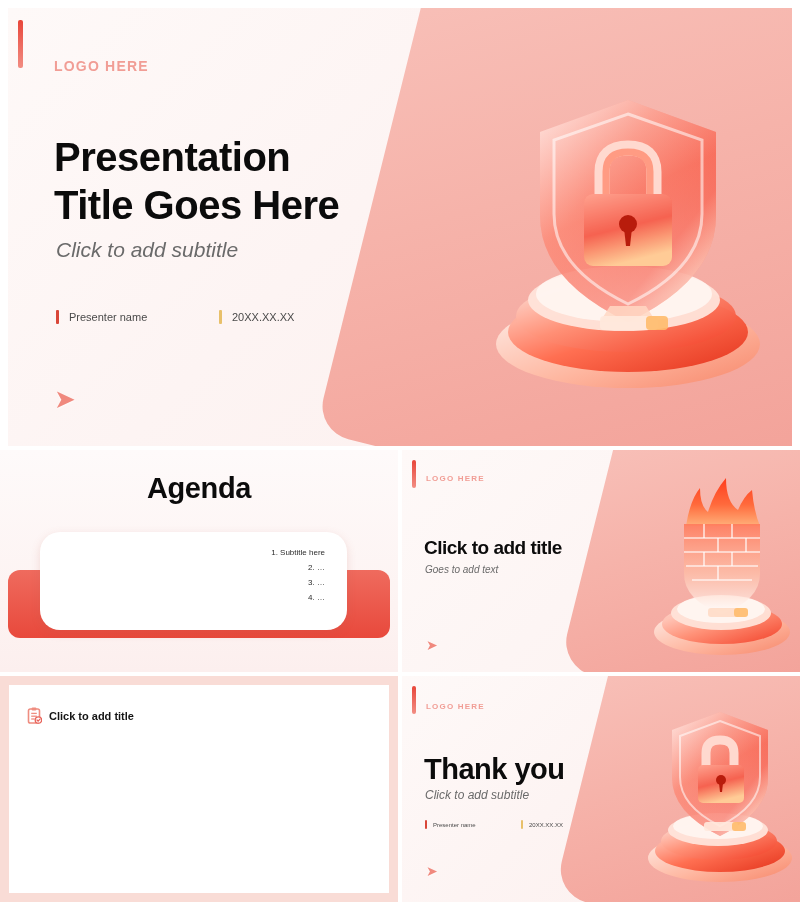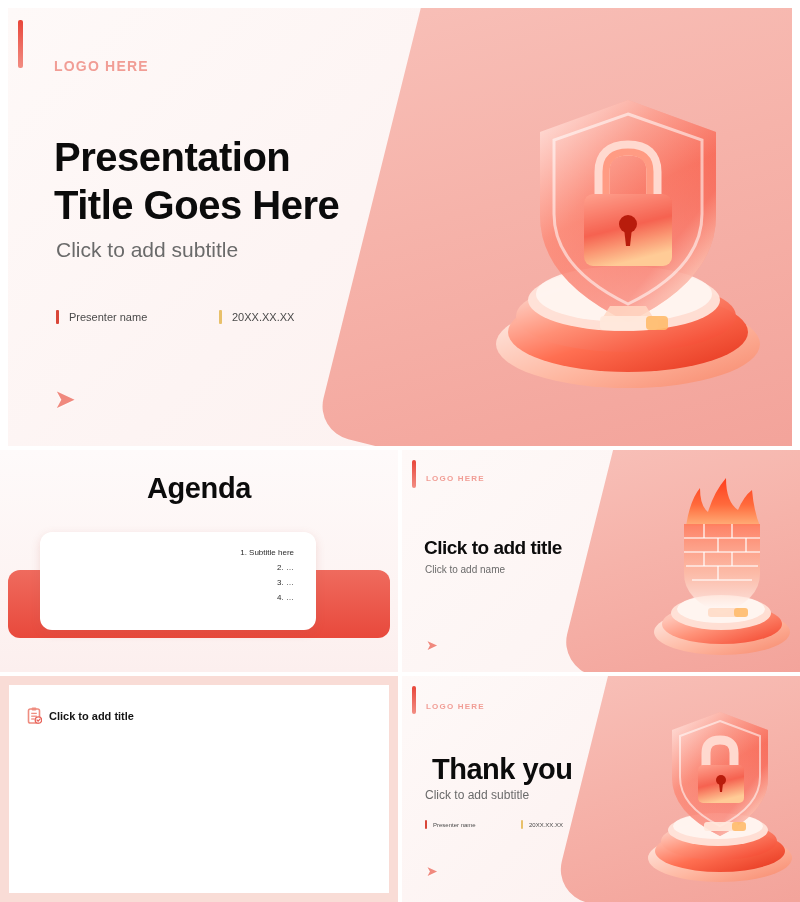--- a/index.html
+++ b/index.html
@@ -30,21 +30,21 @@
   #slide-firewall .art-panel{right:-78px;top:-60px;width:285px;height:316px;}
 
   
   .accent-bar{position:absolute;border-radius:2px;
       background:linear-gradient(180deg,#e8463a 0%,#f28d83 100%);}
 
   .logo{position:absolute;font-weight:bold;letter-spacing:1.2px;color:#f19d95;}
 
   .headline{position:absolute;font-weight:bold;color:#0b0b0b;
       line-height:1.08;letter-spacing:-0.5px;}
-  .subline{position:absolute;color:#6a6a6a;}
+  .subline{position:absolute;color:#6a6a6a;font-style:italic;}
 
   
   .meta-row{position:absolute;display:flex;align-items:flex-end;}
   .meta-item{display:flex;align-items:center;}
   .tick{display:inline-block;border-radius:1px;}
   .meta-txt{color:#4a4a4a;white-space:nowrap;}
 
   .arrow-icon{position:absolute;line-height:1;
       color:#f0897e;text-shadow:0 1px 2px rgba(255,255,255,.9);}
 
@@ -54,22 +54,22 @@
   .agenda-title{position:relative;display:inline-block;
       font-size:29px;font-weight:bold;color:#0b0b0b;letter-spacing:-.4px;
       padding:0 8px;}
   .agenda-hl{position:absolute;left:-14px;bottom:2px;width:112px;height:14px;
       background:linear-gradient(90deg,#e8463a 0%,rgba(232,70,58,0) 100%);
       z-index:0;}
   .agenda-title span{position:relative;z-index:1;}
   .agenda-backdrop{position:absolute;left:8px;top:120px;width:382px;height:68px;
       border-radius:12px;
       background:linear-gradient(180deg,#ef6b5e 0%,#e8493c 100%);}
-  .agenda-card{position:absolute;left:40px;top:82px;width:276px;height:98px;
-      background:#ffffff;border-radius:12px;
+  .agenda-card{position:absolute;left:40px;top:82px;width:307px;height:98px;
+      background:#ffffff;border-radius:20px;
       box-shadow:0 3px 10px rgba(190,90,80,.18);}
   .agenda-list{position:absolute;left:0;right:22px;top:13px;
       text-align:right;color:#2c2c2c;}
   .agenda-list li{list-style:none;font-size:8px;line-height:15px;
       white-space:nowrap;}
   .agenda-list li:first-child{font-size:8px;}
   .agenda-list{margin:0;padding:0;}
 
   
   .frame-inner{position:absolute;left:9px;top:9px;right:9px;bottom:9px;
@@ -250,21 +250,21 @@
         </g>
         <rect x="66" y="142" width="32" height="9" rx="3" fill="#ffdcc6" opacity=".9"></rect>
         <rect x="92" y="142" width="14" height="9" rx="3" fill="#ffbb6b" opacity=".9"></rect>
       </svg>
     </div>
 
     <div class="accent-bar" style="left:10px;top:10px;width:4px;height:28px;"></div>
     <div class="logo" style="left:24px;top:24px;font-size:8px;">LOGO HERE</div>
 
     <div class="headline">Click to add title</div>
-    <div class="subline">Click to add name</div>
+    <div class="subline">Goes to add text</div>
 
     <div class="arrow-icon" style="left:24px;top:188px;font-size:14px;">➤</div>
   </div>
 
   <div class="slide" id="slide-content">
     <div class="frame-inner">
       <div class="frame-title-row">
         <span>
           <svg width="15" height="17" viewBox="0 0 15 17" class="clipboard">
             <rect x="1.5" y="2" width="11" height="14" rx="1.8" fill="none" stroke="#ef8d80" stroke-width="1.6"></rect>
@@ -333,21 +333,21 @@
         <circle cx="87" cy="90" r="5" fill="#b81c0c"></circle>
         <path d="M85 93 L89 93 L88 102 L86 102 Z" fill="#b81c0c"></path>
         <rect x="70" y="132" width="34" height="9" rx="3" fill="#ffe9dd" opacity=".9"></rect>
         <rect x="98" y="132" width="14" height="9" rx="3" fill="#ffbb6b" opacity=".9"></rect>
       </svg>
     </div>
 
     <div class="accent-bar" style="left:10px;top:10px;width:4px;height:28px;"></div>
     <div class="logo" style="left:24px;top:26px;font-size:8px;">LOGO HERE</div>
 
-    <div class="headline" style="left:30px;top:78px;font-size:29px;">Thank you</div>
+    <div class="headline" style="left:22px;top:78px;font-size:29px;">Thank you</div>
     <div class="subline" style="left:23px;top:112px;font-size:12px;">Click to add subtitle</div>
 
     <div class="meta-row" style="left:23px;top:144px;">
       <div class="meta-item">
         <span class="tick" style="width:2px;height:9px;background:#d94638;"></span>
         <span class="meta-txt" style="font-size:6px;margin-left:6px;width:88px;">Presenter name</span>
       </div>
       <div class="meta-item">
         <span class="tick" style="width:2px;height:9px;background:#e8c06a;"></span>
         <span class="meta-txt" style="font-size:6px;margin-left:6px;">20XX.XX.XX</span>

